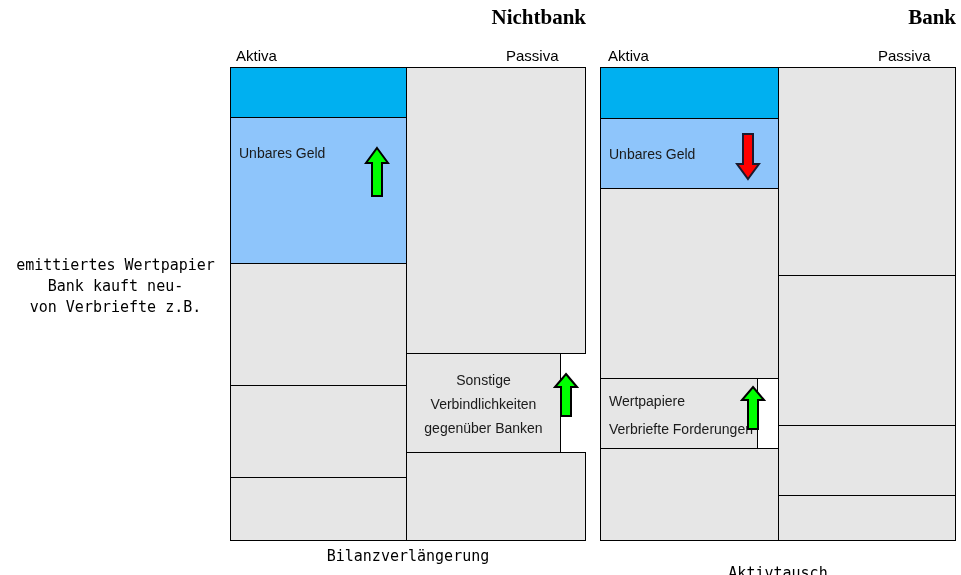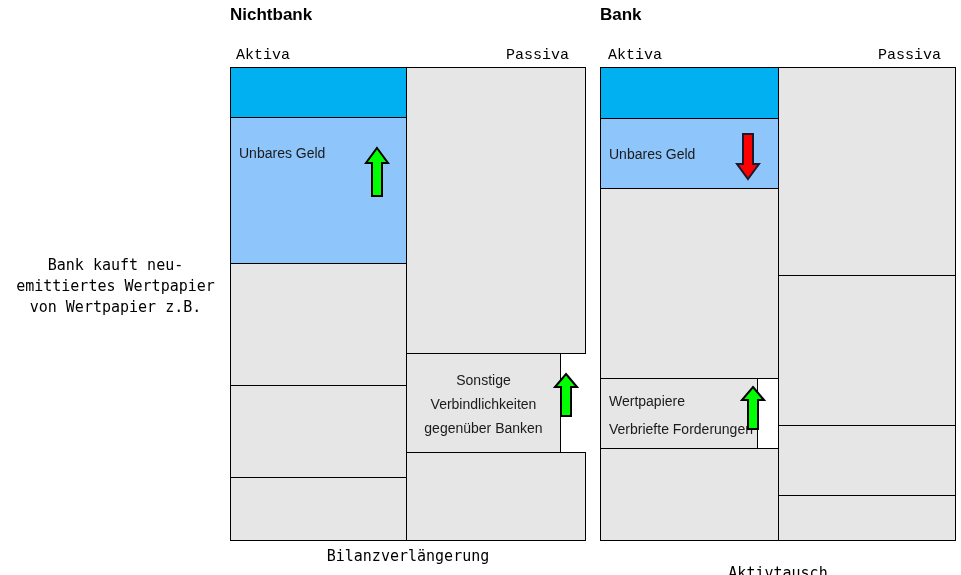--- a/index.html
+++ b/index.html
@@ -16,28 +16,28 @@
   }
   #stage {
     position: relative;
     width: 961px;
     height: 575px;
   }
   .abs { position: absolute; }
 
   
   .entity-title {
-    font-family: Liberation Sans, sans-serif;
+    font-family: Liberation Serif, serif;
     font-weight: bold;
-    font-size: 17px;
-    text-align: left;
+    font-size: 21px;
+    text-align: right;
     white-space: nowrap;
   }
   .side-label {
-    font-family: Liberation Mono, monospace;
+    font-family: Liberation Sans, sans-serif;
     font-size: 15px;
     white-space: nowrap;
   }
   .bottom-caption {
     font-family: "DejaVu Sans Mono", monospace;
     font-size: 15px;
     text-align: center;
     white-space: nowrap;
   }
 
@@ -76,23 +76,23 @@
 
   
   .arrow-wrap { position: absolute; }
 </style>
 </head>
 <body>
 
 <div id="stage">
 
   <div class="abs explain" style="left:8px; top:255px; width:215px;">
+    <div>emittiertes Wertpapier</div>
     <div>Bank kauft neu-</div>
-    <div>emittiertes Wertpapier</div>
-    <div>von Wertpapier z.B.</div>
+    <div>von Verbriefte z.B.</div>
   </div>
 
   <div class="abs entity-title" style="left:230px; top:5px; width:356px;">Nichtbank</div>
 
   <div class="abs side-label" style="left:236px; top:47px;">Aktiva</div>
 
   <div class="abs side-label" style="left:506px; top:47px;">Passiva</div>
 
   <div class="cell blue-dark" style="left:230px; top:67px; width:177px; height:51px;"></div>
 

